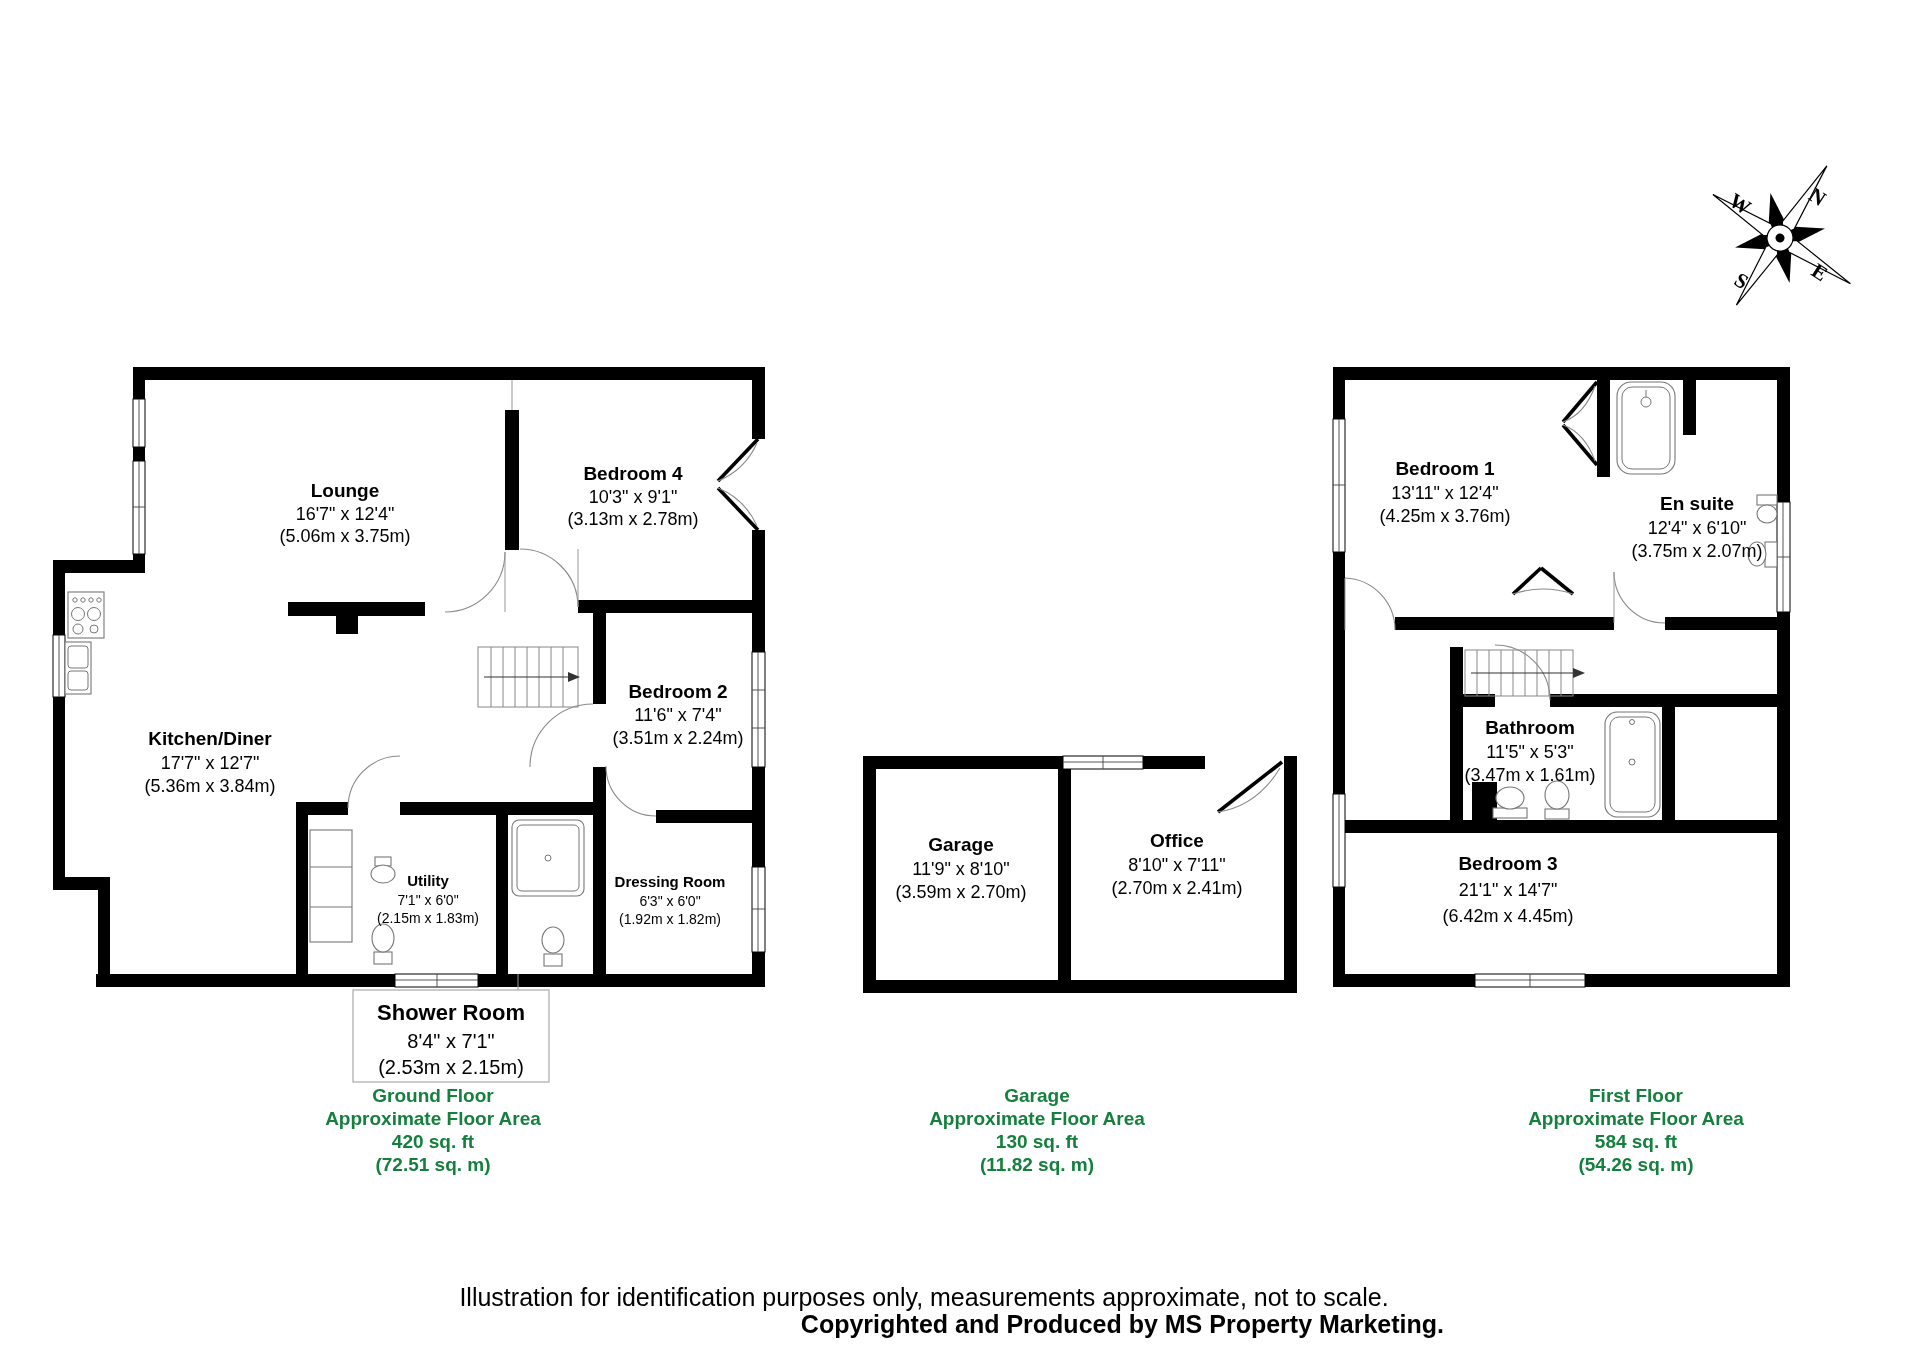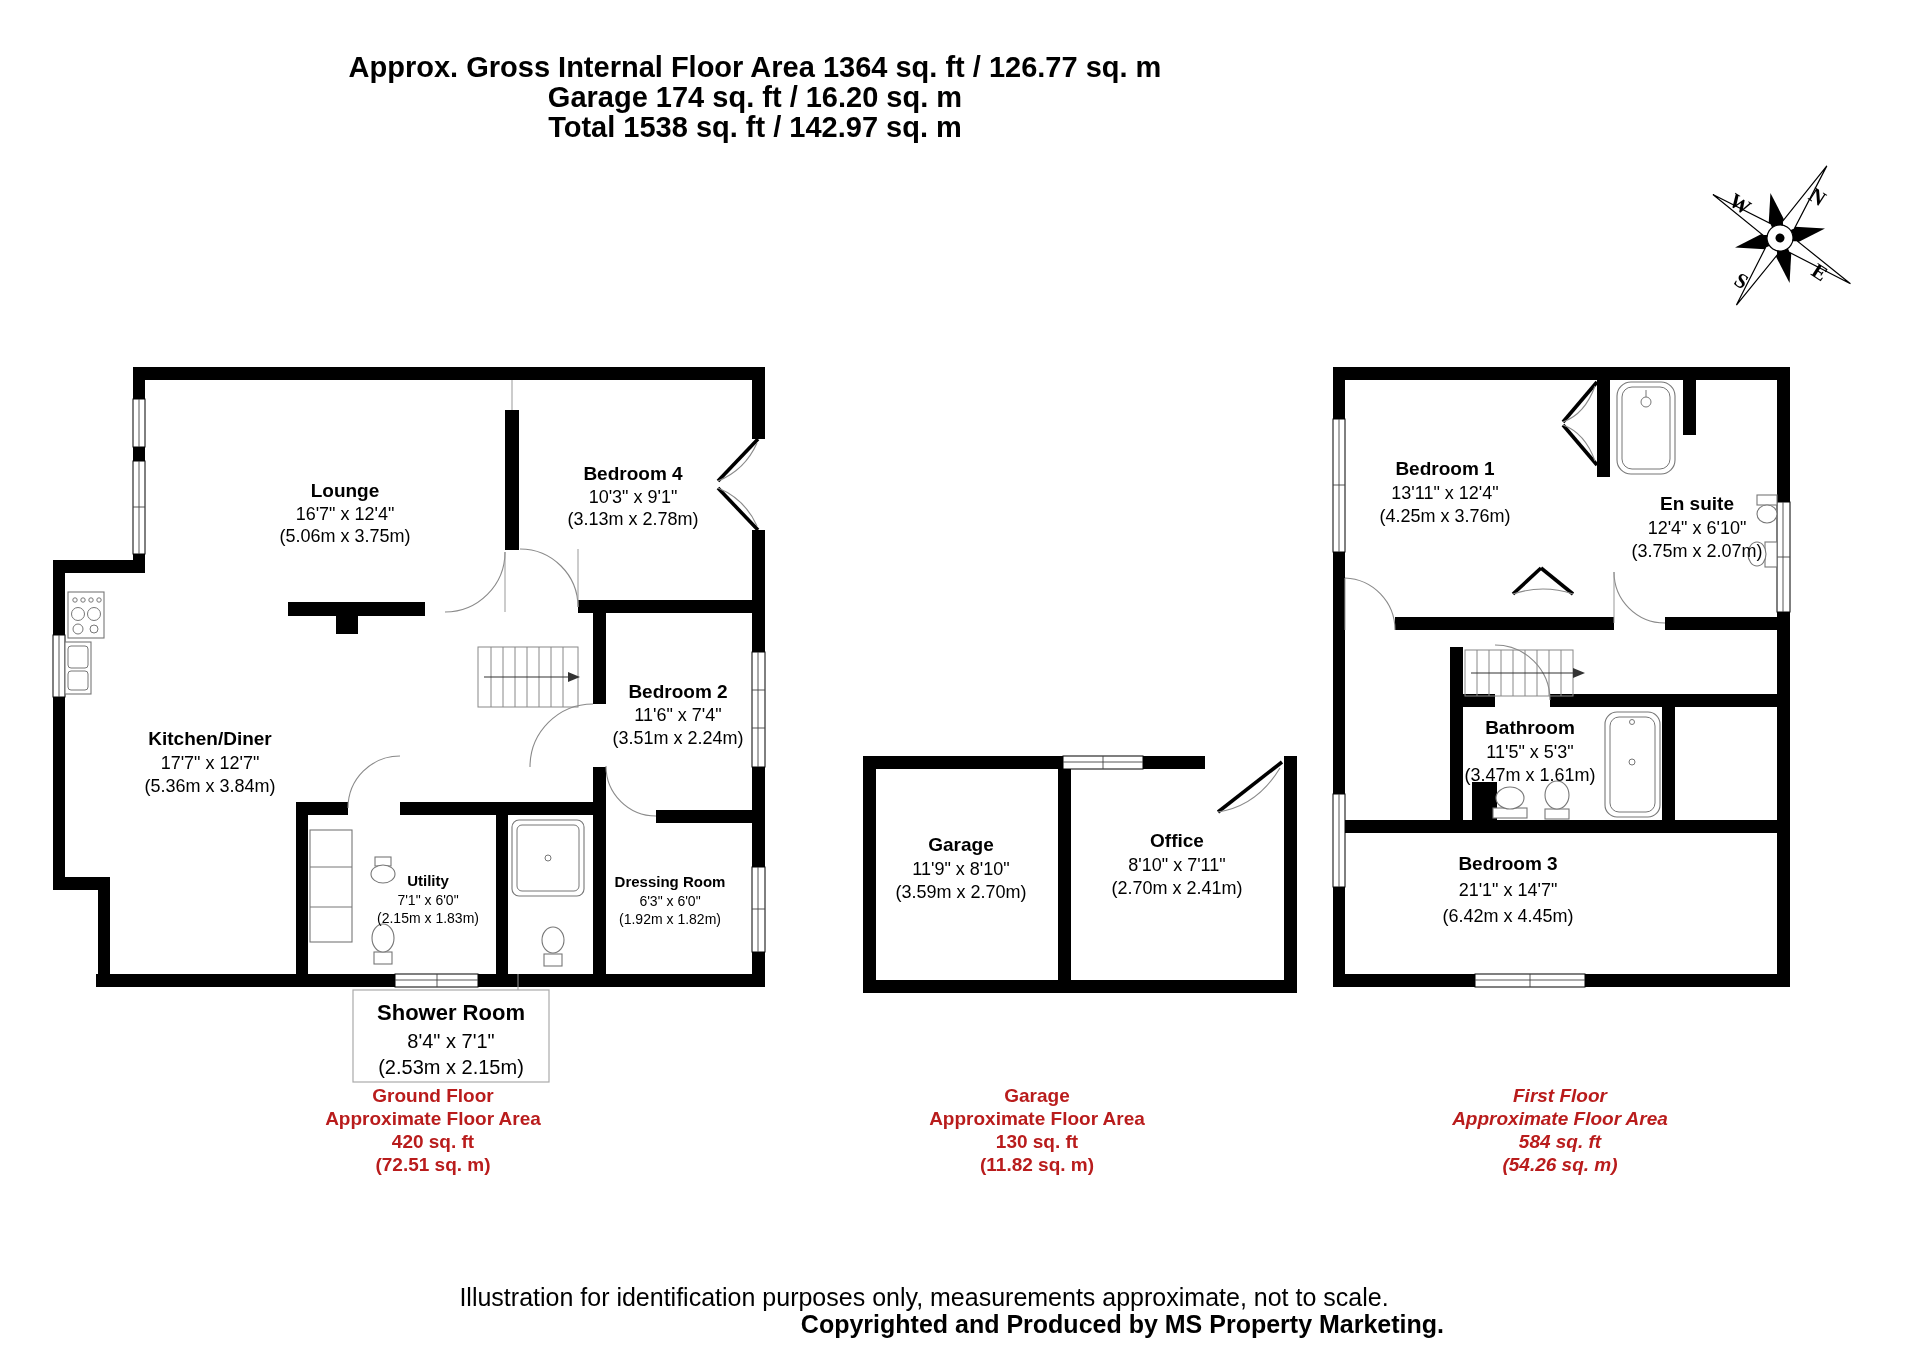--- a/index.html
+++ b/index.html
@@ -1,24 +1,24 @@
 <!DOCTYPE html>
 <html><head>
 <meta charset="utf-8">
 <style>
   html,body{margin:0;padding:0;background:#fff;}
   #page{position:relative;width:1920px;height:1357px;background:#ffffff;overflow:hidden;
         font-family:"Liberation Sans", sans-serif;color:#000;}
   .abs{position:absolute;}
   #title{left:255px;top:52px;width:1000px;text-align:center;
          font-size:29px;font-weight:bold;line-height:30px;color:#000;}
-  .caption{width:320px;text-align:center;font-size:19px;font-weight:bold;line-height:23px;color:#b91c1c;}
+  .caption{width:320px;text-align:center;font-size:19px;font-weight:bold;line-height:23px;color:#15803d;}
   #caption-ground{left:273px;top:1084px;}
   #caption-garage{left:877px;top:1084px;}
-  #caption-first{left:1400px;top:1084px;font-style:italic;}
+  #caption-first{left:1476px;top:1084px;}
   #footer{left:404px;top:1284px;width:1040px;text-align:center;font-size:25px;line-height:27px;color:#000;}
   #footer .f2{font-weight:bold;text-align:right;}
   svg{display:block;}
   svg text{font-family:"Liberation Sans", sans-serif;fill:#000;}
   .rn{font-size:19px;font-weight:bold;}
   .rd{font-size:18px;}
   .bign{font-size:22px;font-weight:bold;}
   .bigd{font-size:20px;}
   .w{fill:#000;stroke:none;}
   .winr{fill:#fff;stroke:#000;stroke-width:1;}
@@ -29,25 +29,20 @@
   .fixl{stroke:#777;stroke-width:1;fill:none;}
   .stair{stroke:#888;stroke-width:1;fill:none;}
   .thin{stroke:#999;stroke-width:1;fill:none;}
   .compass-letter{font-family:"Liberation Serif", serif;font-weight:bold;font-size:21px;}
 </style>
 </head>
 <body>
 
 <div id="page">
 
-  <div id="title" class="abs">
-    <div>Approx. Gross Internal Floor Area 1364 sq. ft / 126.77 sq. m</div>
-    <div>Garage 174 sq. ft / 16.20 sq. m</div>
-    <div>Total 1538 sq. ft / 142.97 sq. m</div>
-  </div>
 
   <svg class="abs" style="left:1680px;top:148px" width="200" height="180" viewBox="0 0 200 180">
     <g transform="translate(100,90) rotate(33)">
       <g>
         <g transform="rotate(45)">
             <polygon points="0,-46 -9,-13 0,0 9,-13" fill="#000"></polygon>
           </g>
         <g transform="rotate(135)">
             <polygon points="0,-46 -9,-13 0,0 9,-13" fill="#000"></polygon>
           </g>

